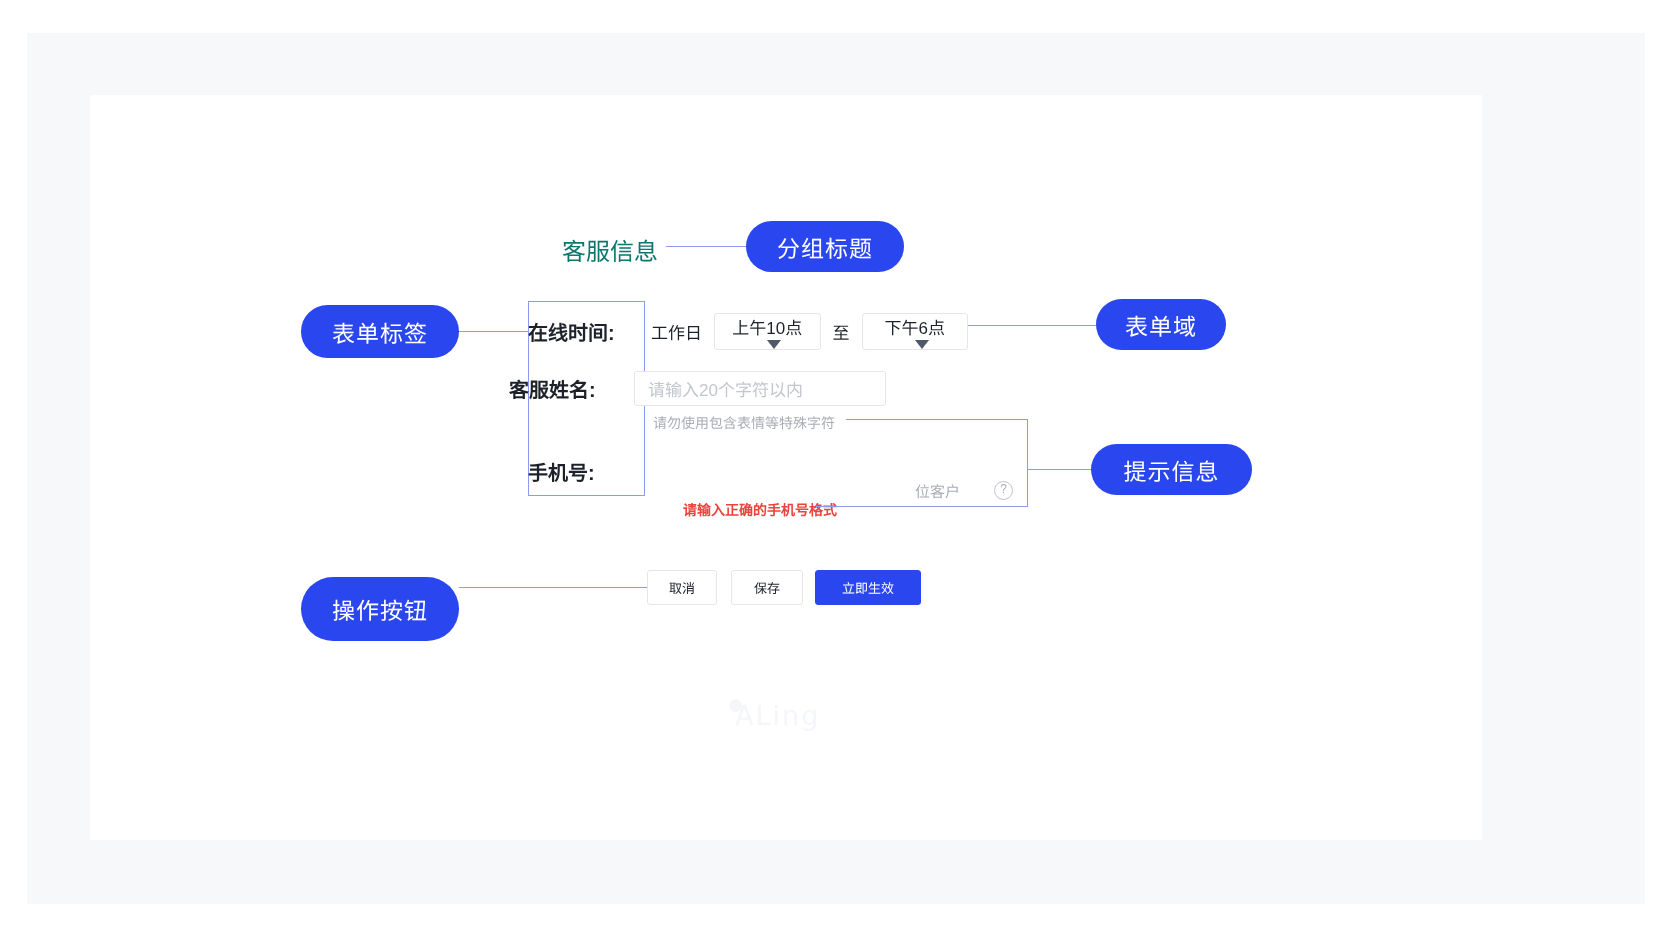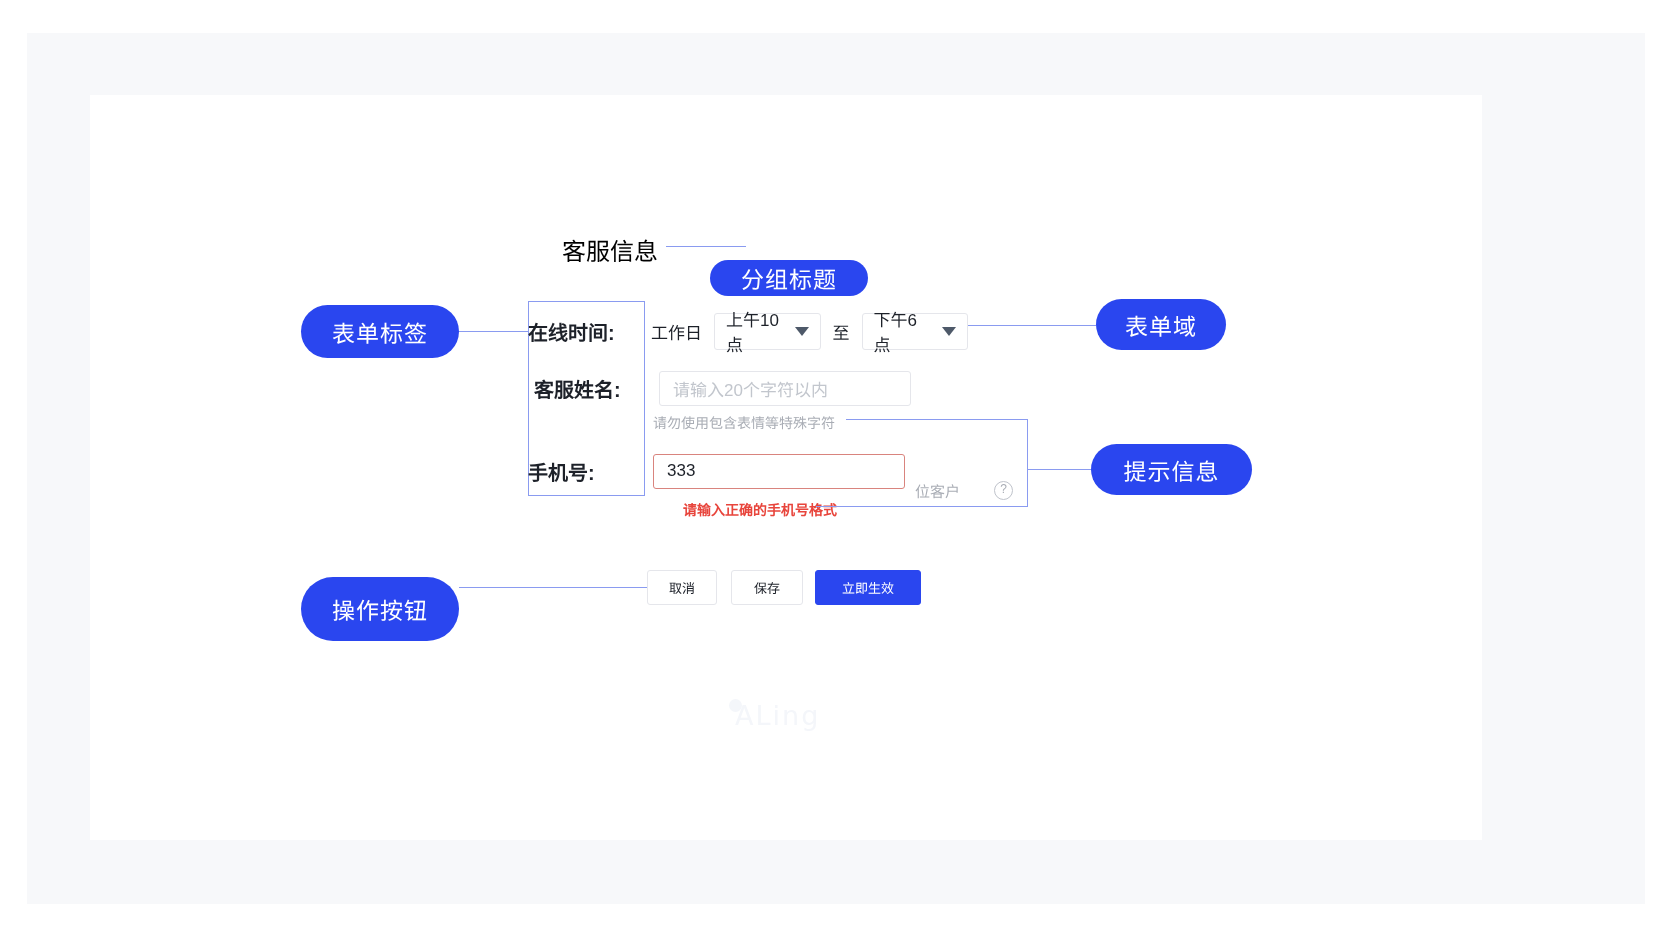--- a/index.html
+++ b/index.html
@@ -36,21 +36,21 @@
     background:#2a46ef;color:#ffffff;
     border-radius:999px;
     font-size:23px;letter-spacing:1px;
     white-space:nowrap;
     font-weight:400;
   }
 
   
   .group-title{
     position:absolute;
-    font-size:24px;color:#000000;white-space:nowrap;
+    font-size:24px;color:#0f766e;white-space:nowrap;
   }
 
   
   .domain-box{
     position:absolute;
     border:1px solid #8a9bf0;
     box-sizing:border-box;
   }
 
   
@@ -60,21 +60,21 @@
   }
   .static-txt{font-size:17px;color:#1d2129;white-space:nowrap;}
 
   .select{
     box-sizing:border-box;
     display:flex;align-items:center;justify-content:space-between;
     border:1px solid #e5e6eb;border-radius:3px;
     background:#ffffff;
     padding:0 11px;
     height:37px;
-    font-size:17px;color:#1d2129;
+    font-size:17px;color:#1d2129;flex-direction:column;
   }
   .caret{
     width:0;height:0;margin-left:14px;
     border-left:7px solid transparent;
     border-right:7px solid transparent;
     border-top:9px solid #4e5969;
   }
 
   .input{
     box-sizing:border-box;
@@ -134,21 +134,21 @@
 
 <div class="stage">
 
   <div class="outer-panel"></div>
   <div class="card"></div>
 
   <div class="group-title" style="left:562px;top:232px;">客服信息</div>
 
   <div class="ln h" style="left:666px;top:246px;width:80px;"></div>
 
-  <div class="pill" style="left:710px;top:221px;width:158px;height:36px;margin-top:39px;">分组标题</div>
+  <div class="pill" style="left:746px;top:221px;width:158px;height:51px;">分组标题</div>
 
   <div class="pill" style="left:301px;top:305px;width:158px;height:53px;">表单标签</div>
   <div class="ln h" style="left:459px;top:331px;width:70px;"></div>
 
   <div class="domain-box" style="left:528px;top:301px;width:117px;height:195px;"></div>
 
   <div class="ln h" style="left:966px;top:325px;width:130px;"></div>
   <div class="pill" style="left:1096px;top:299px;width:130px;height:51px;">表单域</div>
 
   <div class="row" style="left:528px;top:311px;width:440px;height:40px;">
@@ -158,34 +158,31 @@
       <span>上午10点</span>
       <span class="caret"></span>
     </div>
     <div class="static-txt" style="margin:0 12px;">至</div>
     <div class="select" style="width:108px;">
       <span>下午6点</span>
       <span class="caret"></span>
     </div>
   </div>
 
-  <div class="row" style="left:534px;top:370px;width:440px;height:36px;">
+  <div class="row" style="left:509px;top:370px;width:440px;height:36px;">
     <div class="f-label" style="width:109px;margin-right:16px;">客服姓名:</div>
     <div class="input ph" style="width:252px;">
       <span>请输入20个字符以内</span>
     </div>
   </div>
 
   <div class="hint" style="left:653px;top:412px;">请勿使用包含表情等特殊字符</div>
 
   <div class="row" style="left:528px;top:453px;width:440px;height:36px;">
     <div class="f-label" style="width:109px;margin-right:16px;">手机号:</div>
-    <div class="input err" style="width:252px;">
-      <span>333</span>
-    </div>
   </div>
 
   <div class="suffix" style="left:915px;top:480px;gap:34px;">
     <span>位客户</span>
     <span class="qmark">?</span>
   </div>
 
   <div class="err-msg" style="left:683px;top:499px;">请输入正确的手机号格式</div>
 
   <div class="ln h" style="left:846px;top:419px;width:181px;"></div>

